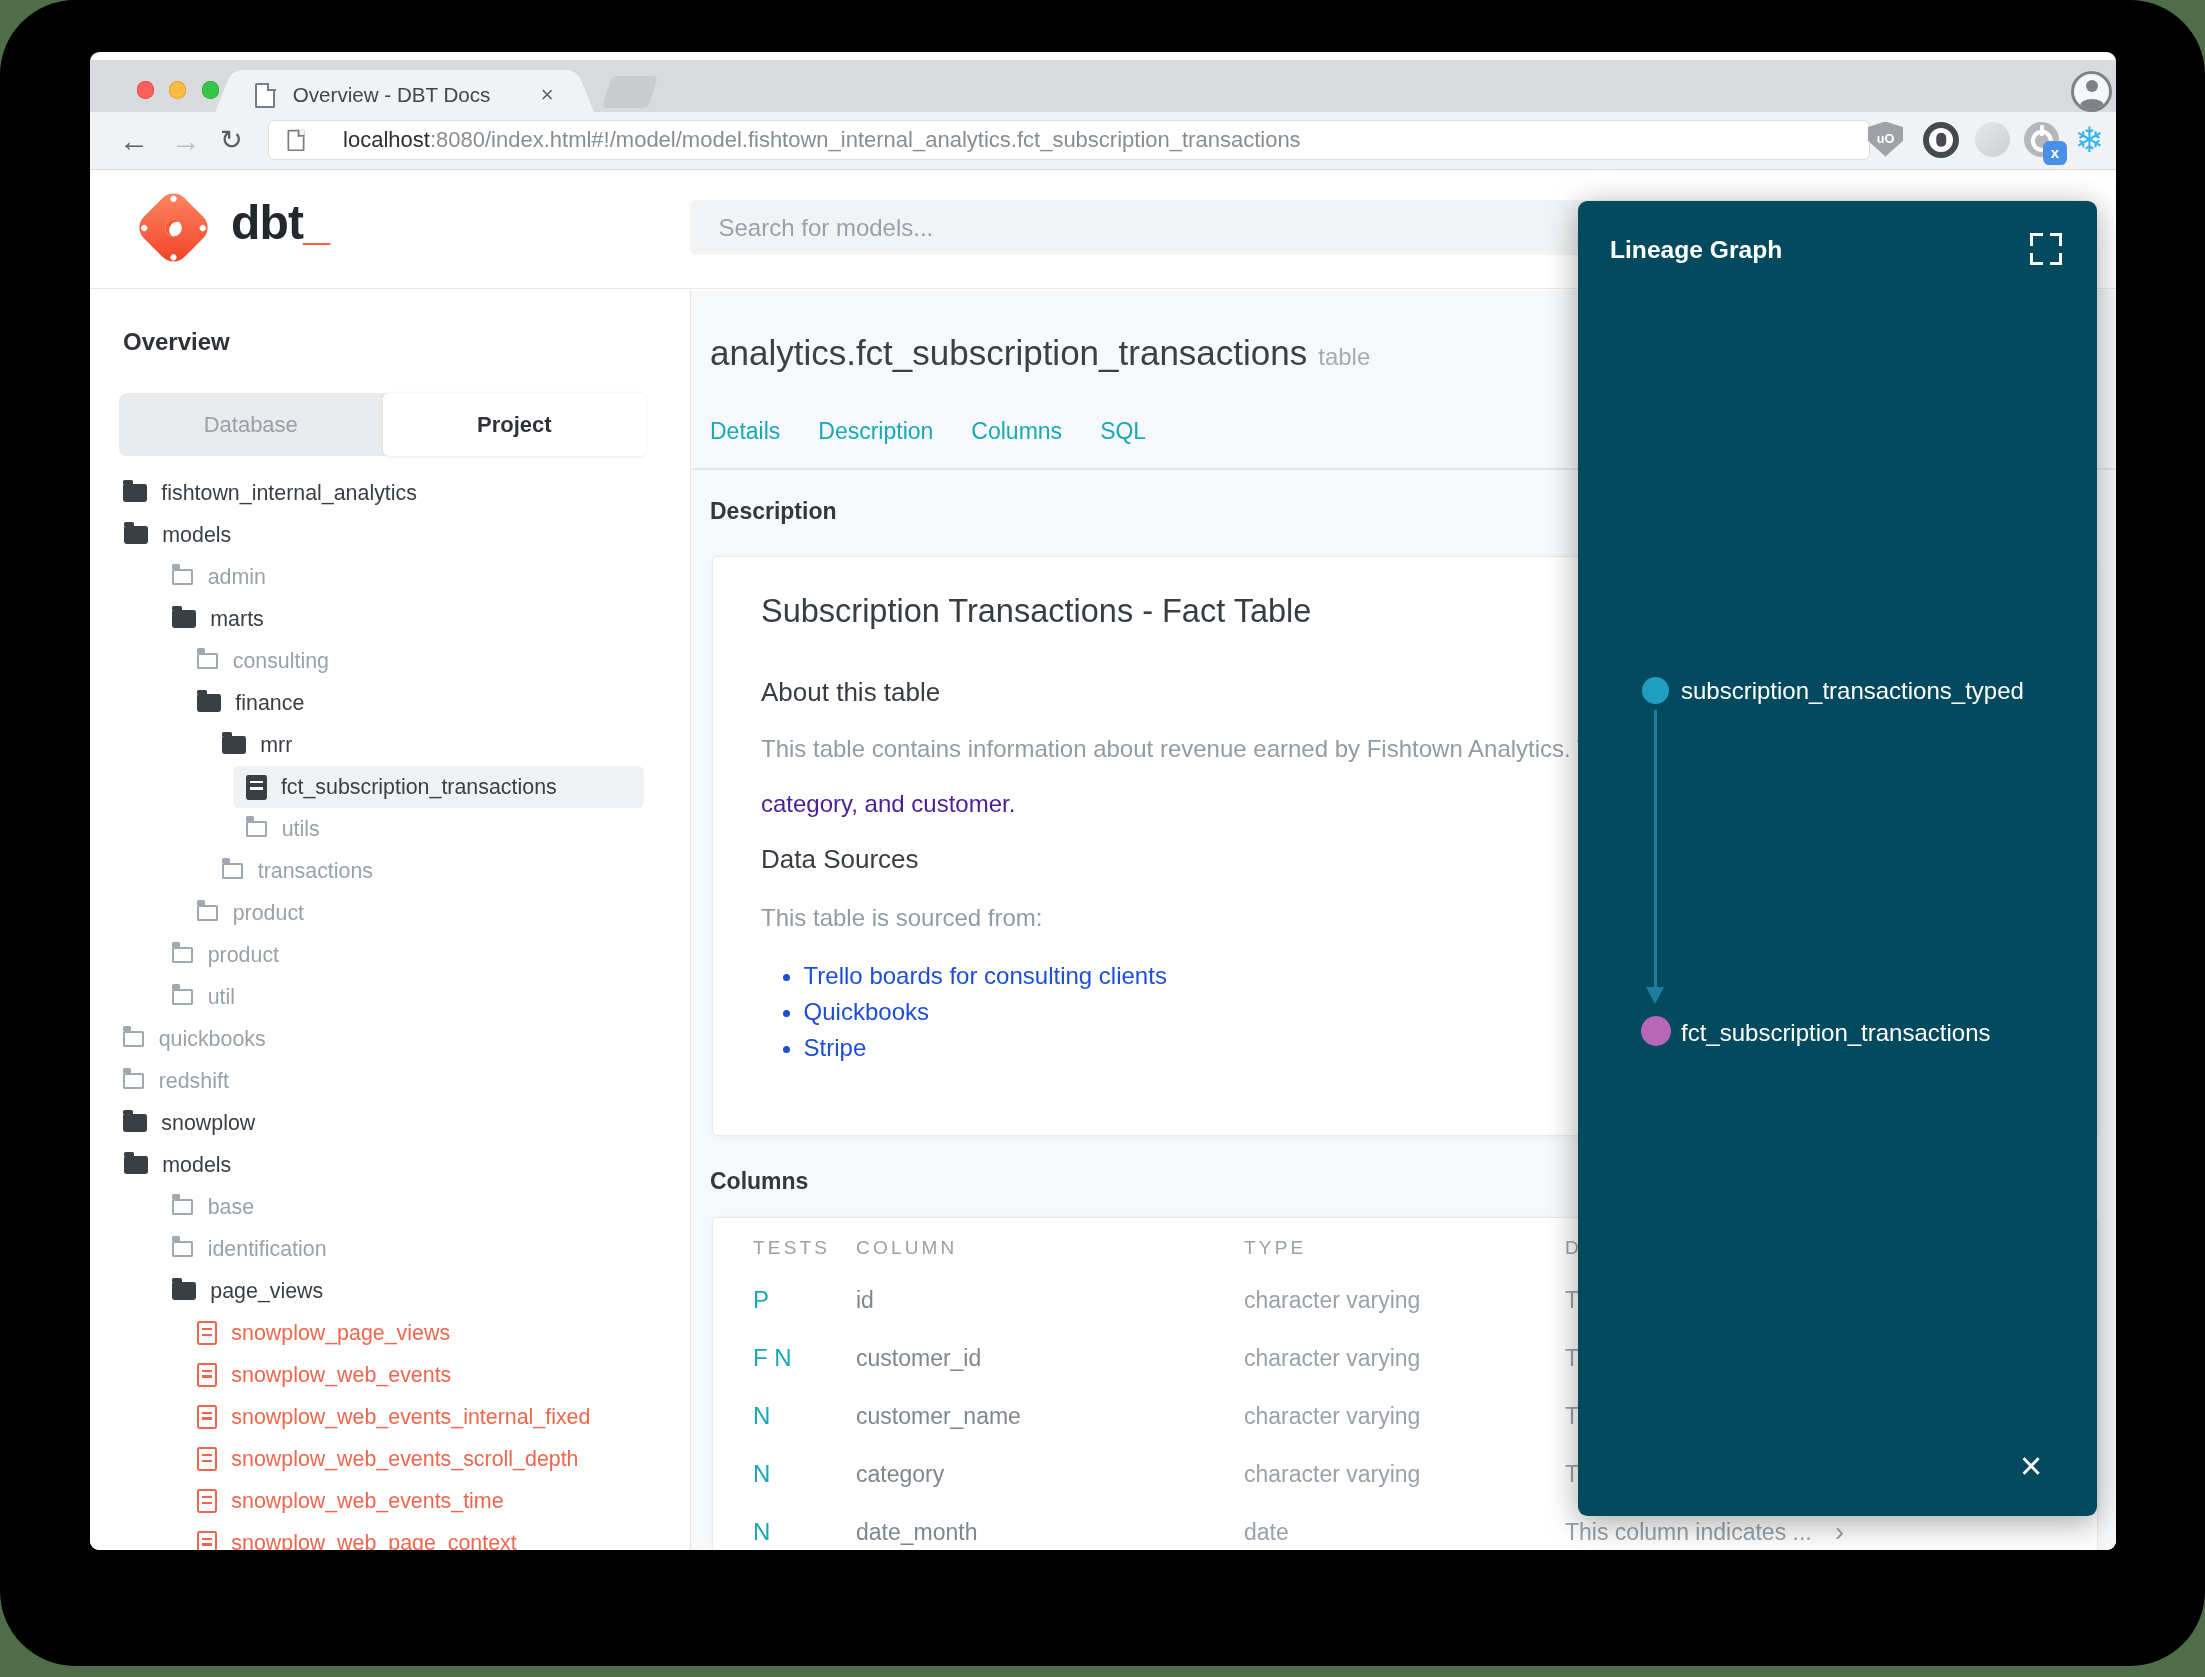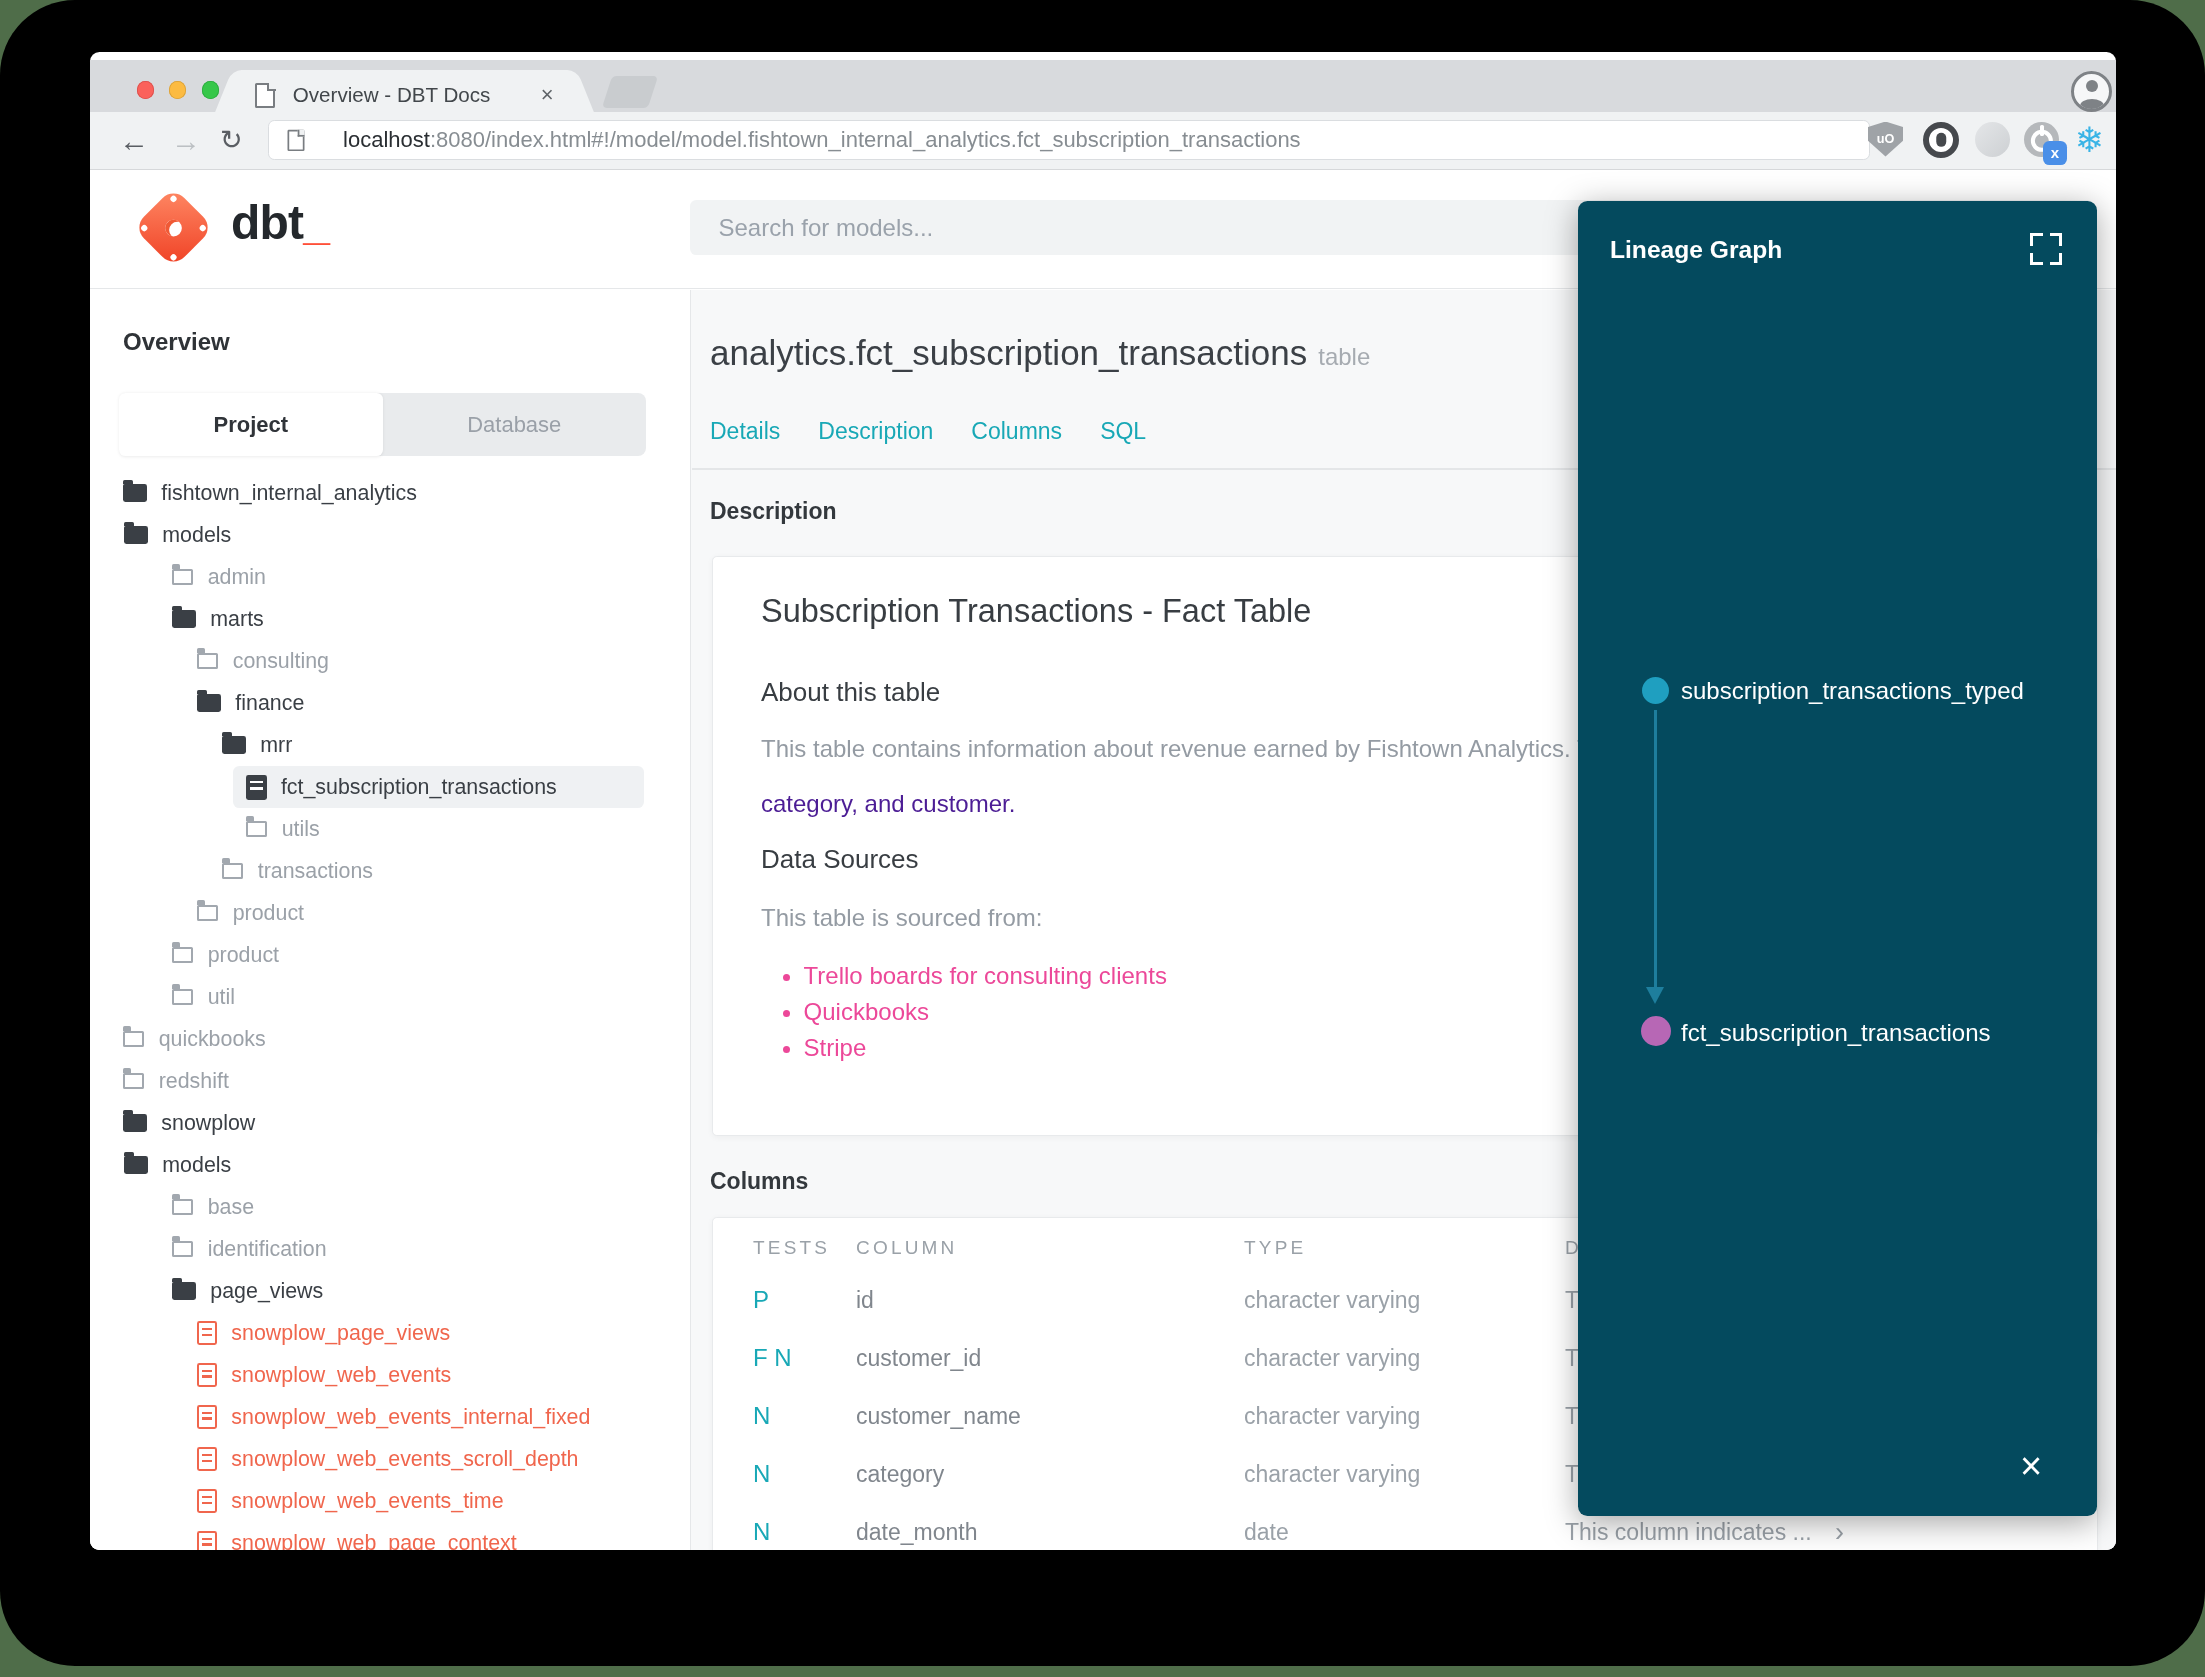--- a/index.html
+++ b/index.html
@@ -93,21 +93,21 @@
   .hr{position:absolute;left:0;right:0;top:178px;height:1.6px;background:#e4e6e8;}
   .seclabel{position:absolute;left:18px;font-size:23px;font-weight:bold;color:#33383d;}
   .card{position:absolute;left:20px;width:1386px;background:#fff;border:1.6px solid #e8eaec;border-radius:4.8px;box-shadow:0 1.6px 6.3px rgba(0,0,0,.04);box-sizing:border-box;}
   .card1{top:266px;height:580px;}
   .doc-h1{position:absolute;left:48px;top:36px;font-size:32.5px;font-weight:500;color:#383d42;}
   .doc-h2a{position:absolute;left:48px;top:120px;font-size:26px;font-weight:500;color:#383d42;}
   .doc-p1{position:absolute;left:48px;top:178px;font-size:24px;color:#949ba3;white-space:nowrap;}
   .doc-p2{position:absolute;left:48px;top:233px;font-size:24px;color:#4c1d95;}
   .doc-h2b{position:absolute;left:48px;top:287px;font-size:26px;font-weight:500;color:#383d42;}
   .doc-p3{position:absolute;left:48px;top:347px;font-size:24px;color:#949ba3;}
-  .doc-ul{position:absolute;left:70px;top:401px;margin:0;padding-left:20.6px;font-size:24px;color:#ec4899;}
+  .doc-ul{position:absolute;left:70px;top:401px;margin:0;padding-left:20.6px;font-size:24px;color:#1d4ed8;}
   .doc-ul li{line-height:36px;}
   .card2{top:927px;height:626px;}
   .c2h span{position:absolute;top:19px;font-size:19px;letter-spacing:3.2px;color:#9aa1a8;font-weight:500;white-space:nowrap;}
   .c2row{position:absolute;left:0;right:0;height:58px;}
   .c2row span{position:absolute;top:50%;transform:translateY(-50%);white-space:nowrap;}
   .ct{left:40px;font-size:24px;color:#18a8b6;}
   .cc{left:143px;font-size:23px;color:#80868d;}
   .cy{left:531px;font-size:23px;color:#9aa1a8;}
   .cd{left:852px;font-size:23px;color:#9aa1a8;}
   .cv{left:1122px;font-size:27px;color:#9aa1a8;}
@@ -177,22 +177,22 @@
       <div class="logomark"></div>
       <div class="logotext"><span>dbt</span><span class="us">_</span></div>
       <input class="search" type="text" readonly="" placeholder="Search for models..." style="">
     </div>
 
     <div class="appbody">
 
       <div class="sidebar">
         <div class="ov">Overview</div>
         <div class="seg">
+          <div class="opt idle">Database</div>
           <div class="opt active">Project</div>
-          <div class="opt idle">Database</div>
         </div>
         <div class="tree">
           <div class="trow open">
               <span class="fo"></span>
               <span class="lab">fishtown_internal_analytics</span>
             </div>
           <div class="trow open lv1">
               <span class="fo"></span>
               <span class="lab">models</span>
             </div>

